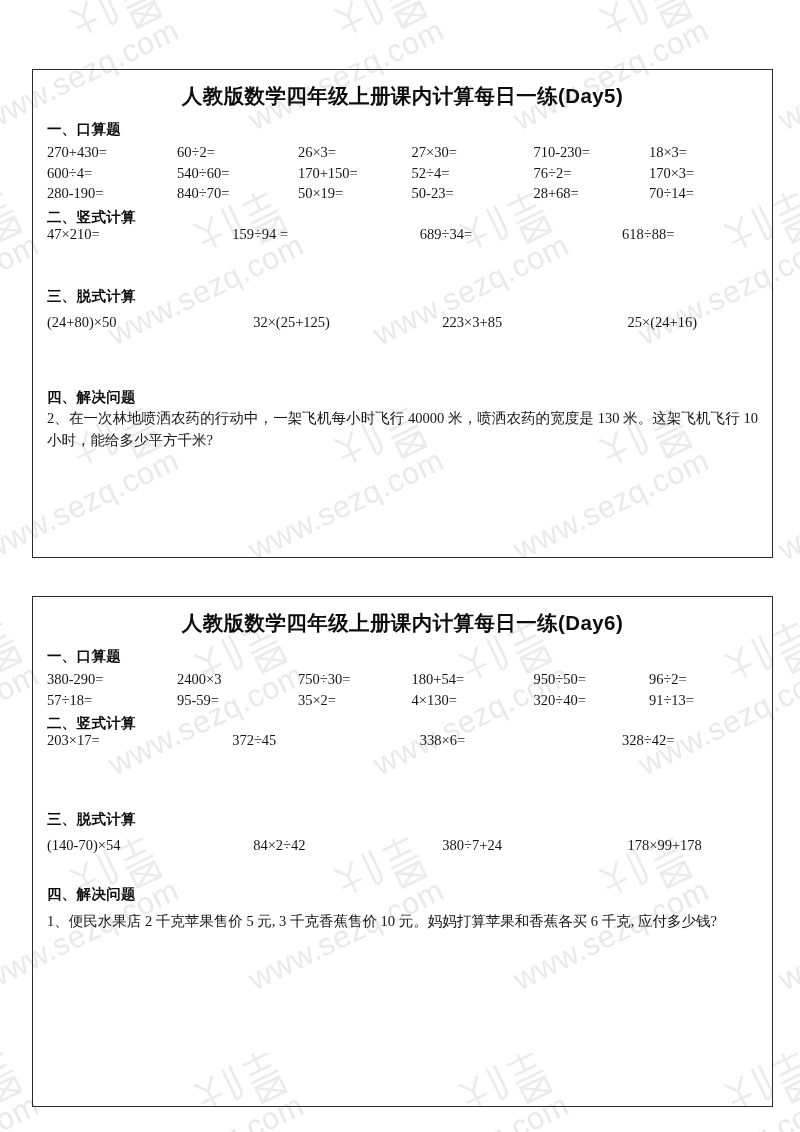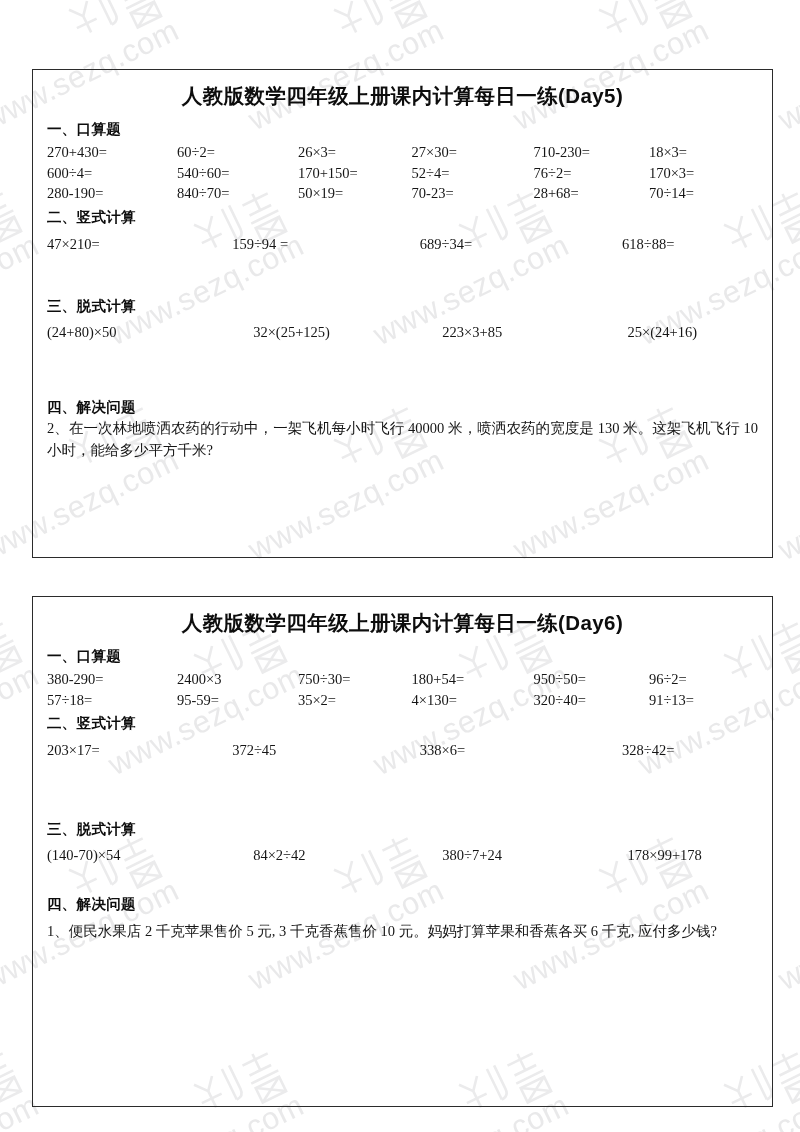--- a/index.html
+++ b/index.html
@@ -123,21 +123,21 @@
   
   .oral-row { margin-top: 6px; align-items: center; }
   .oral-row .cell:nth-child(1) { width: 143px; }
   .oral-row .cell:nth-child(2) { width: 133px; }
   .oral-row .cell:nth-child(3) { width: 125px; }
   .oral-row .cell:nth-child(4) { width: 134px; }
   .oral-row .cell:nth-child(5) { width: 127px; }
   .oral-row .cell:nth-child(6) { width: 120px; }
 
   
-  .vert-row { margin-top: 10px; }
+  .vert-row { }
   .vert-row .cell:nth-child(1) { width: 180px; }
   .vert-row .cell:nth-child(2) { width: 185px; }
   .vert-row .cell:nth-child(3) { width: 190px; }
   .vert-row .cell:nth-child(4) { width: 150px; }
   .vert-row .cell:nth-child(2),
   .vert-row .cell:nth-child(3),
   .vert-row .cell:nth-child(4) { text-align: left; }
   .vert-row .cell.i2 { padding-left: 22px; }
   .vert-row .cell.i3 { padding-left: 20px; }
   .vert-row .cell.i4 { padding-left: 30px; }
@@ -691,21 +691,21 @@
         <span class="cell">540÷60=</span>
         <span class="cell">170+150=</span>
         <span class="cell">52÷4=</span>
         <span class="cell">76÷2=</span>
         <span class="cell">170×3=</span>
       </div>
       <div class="row oral-row">
         <span class="cell">280-190=</span>
         <span class="cell">840÷70=</span>
         <span class="cell">50×19=</span>
-        <span class="cell">70-23=</span>
+        <span class="cell">50-23=</span>
         <span class="cell">28+68=</span>
         <span class="cell">70÷14=</span>
       </div>
 
       <div style="height:7px"></div>
 
       <h2 class="section-head">二、竖式计算</h2>
 
       <div class="row vert-row">
         <span class="cell i1">47×210=</span>

